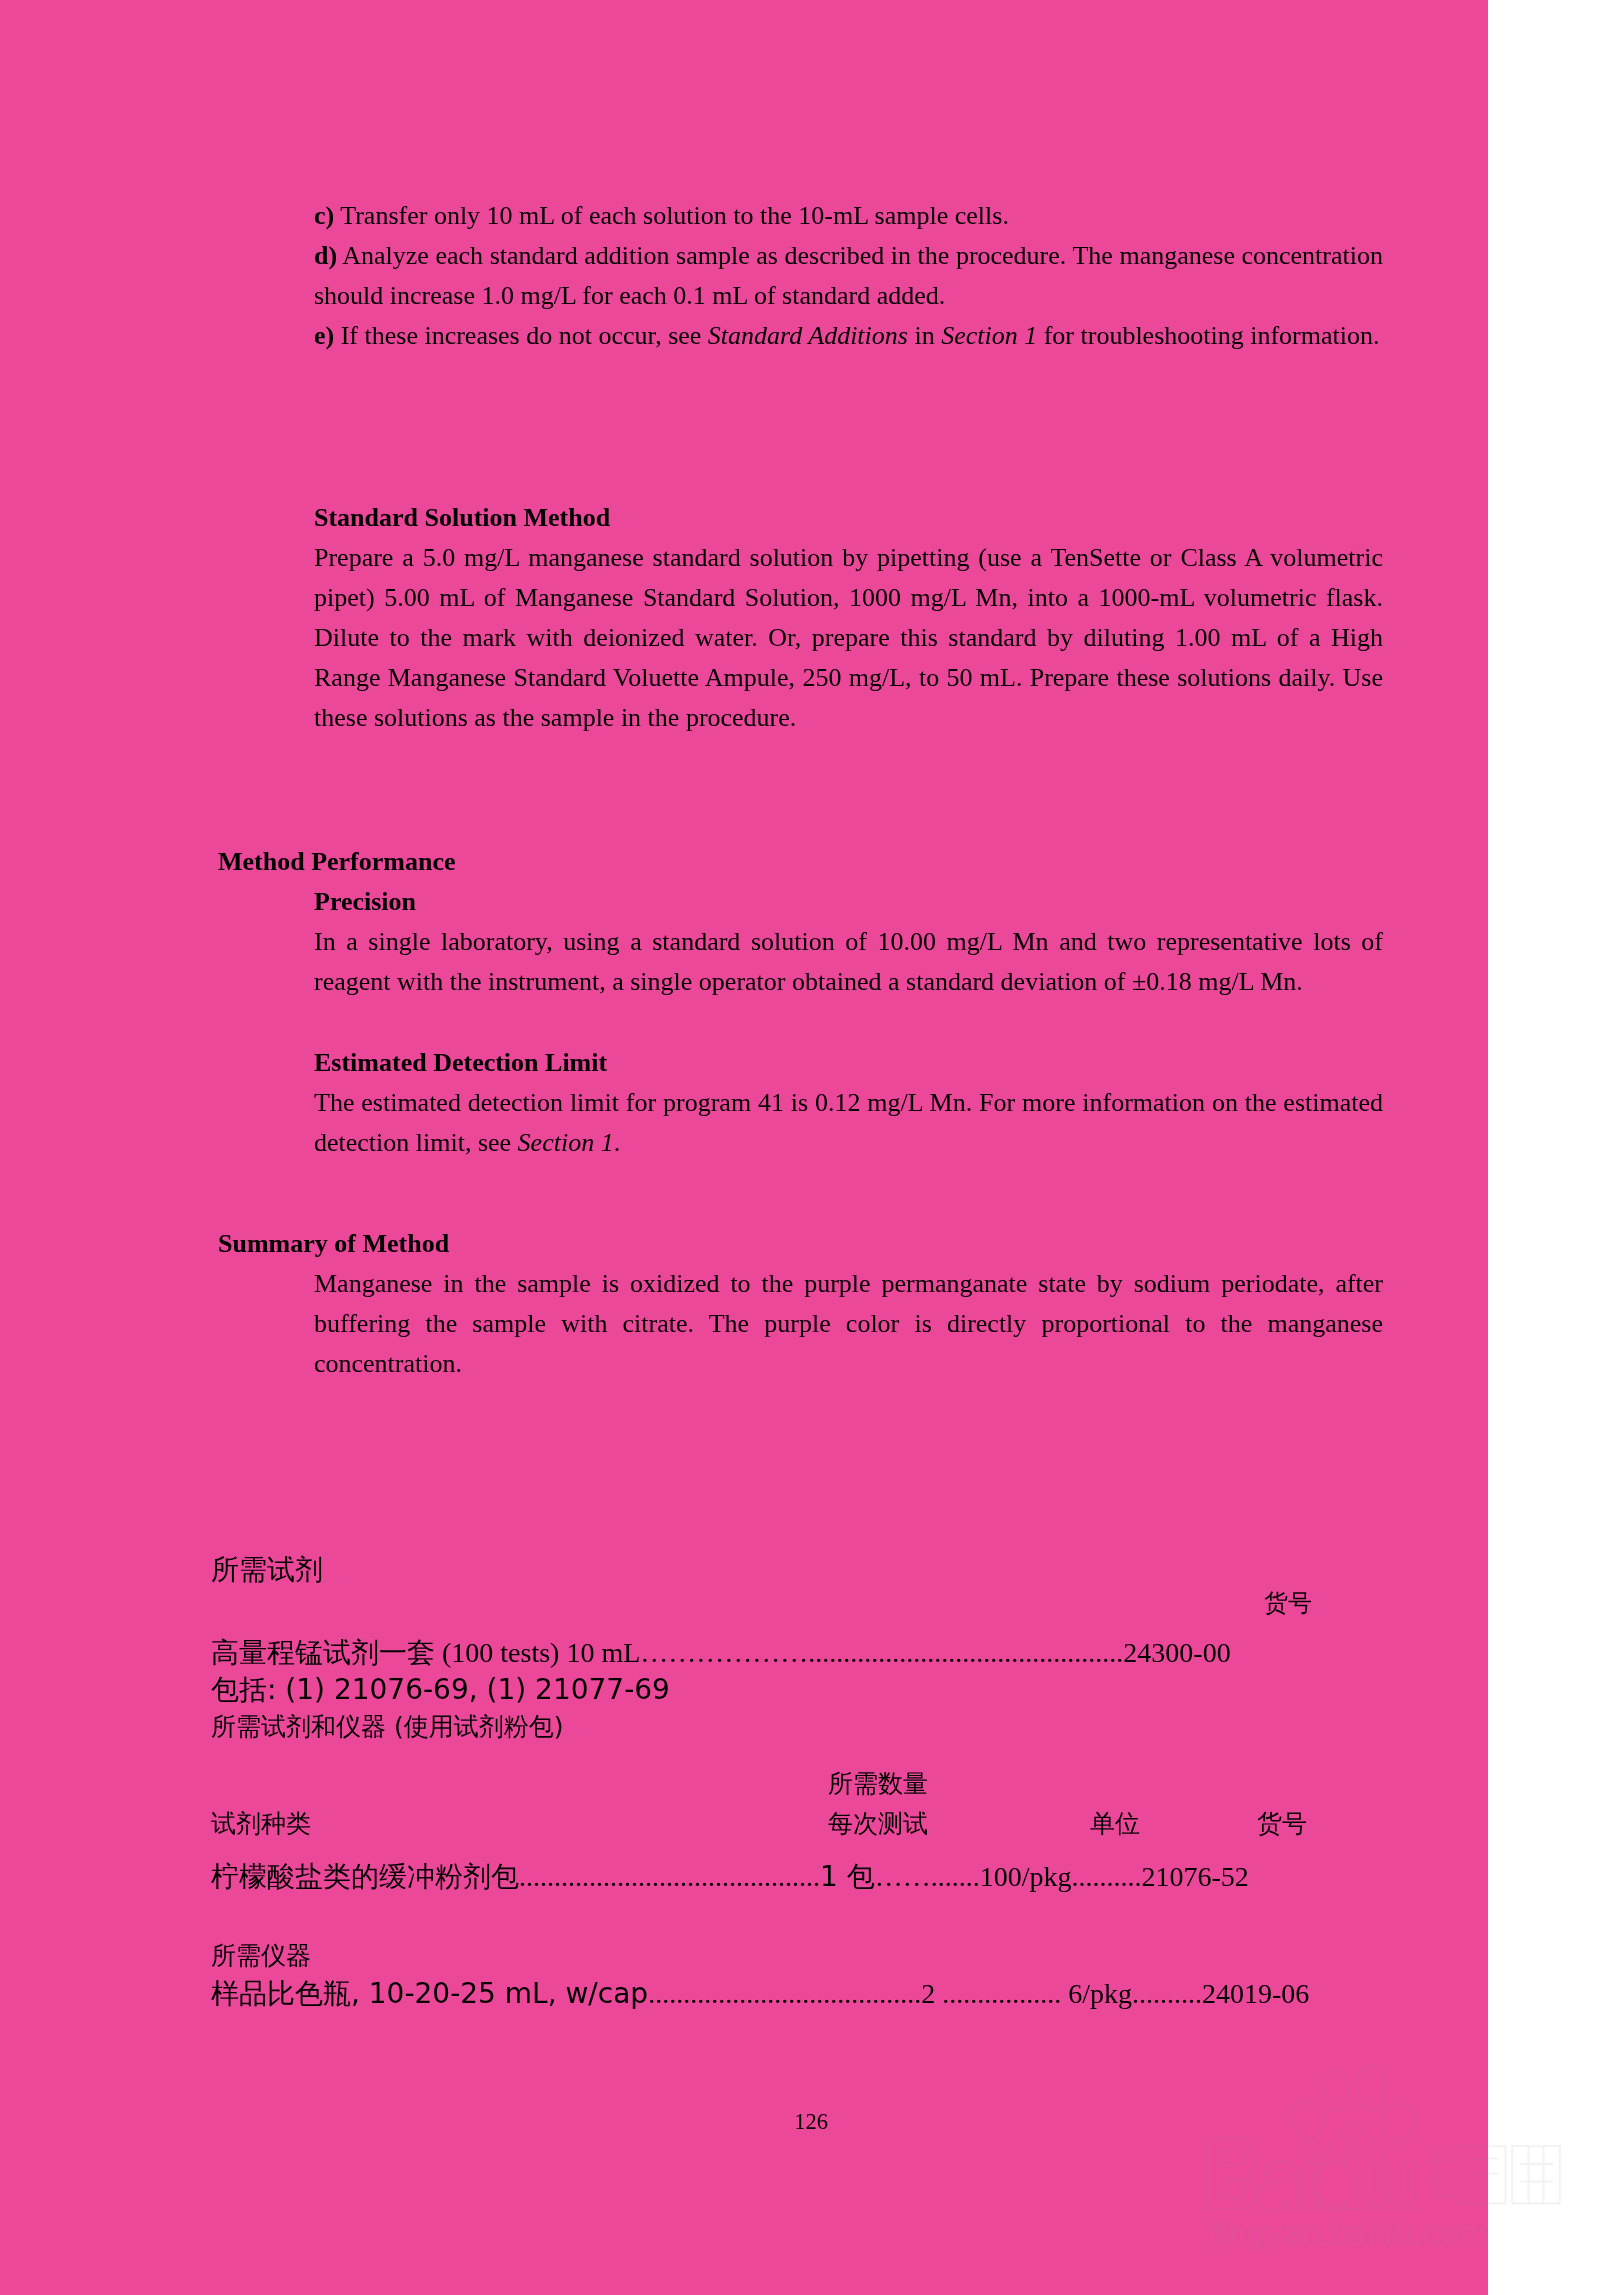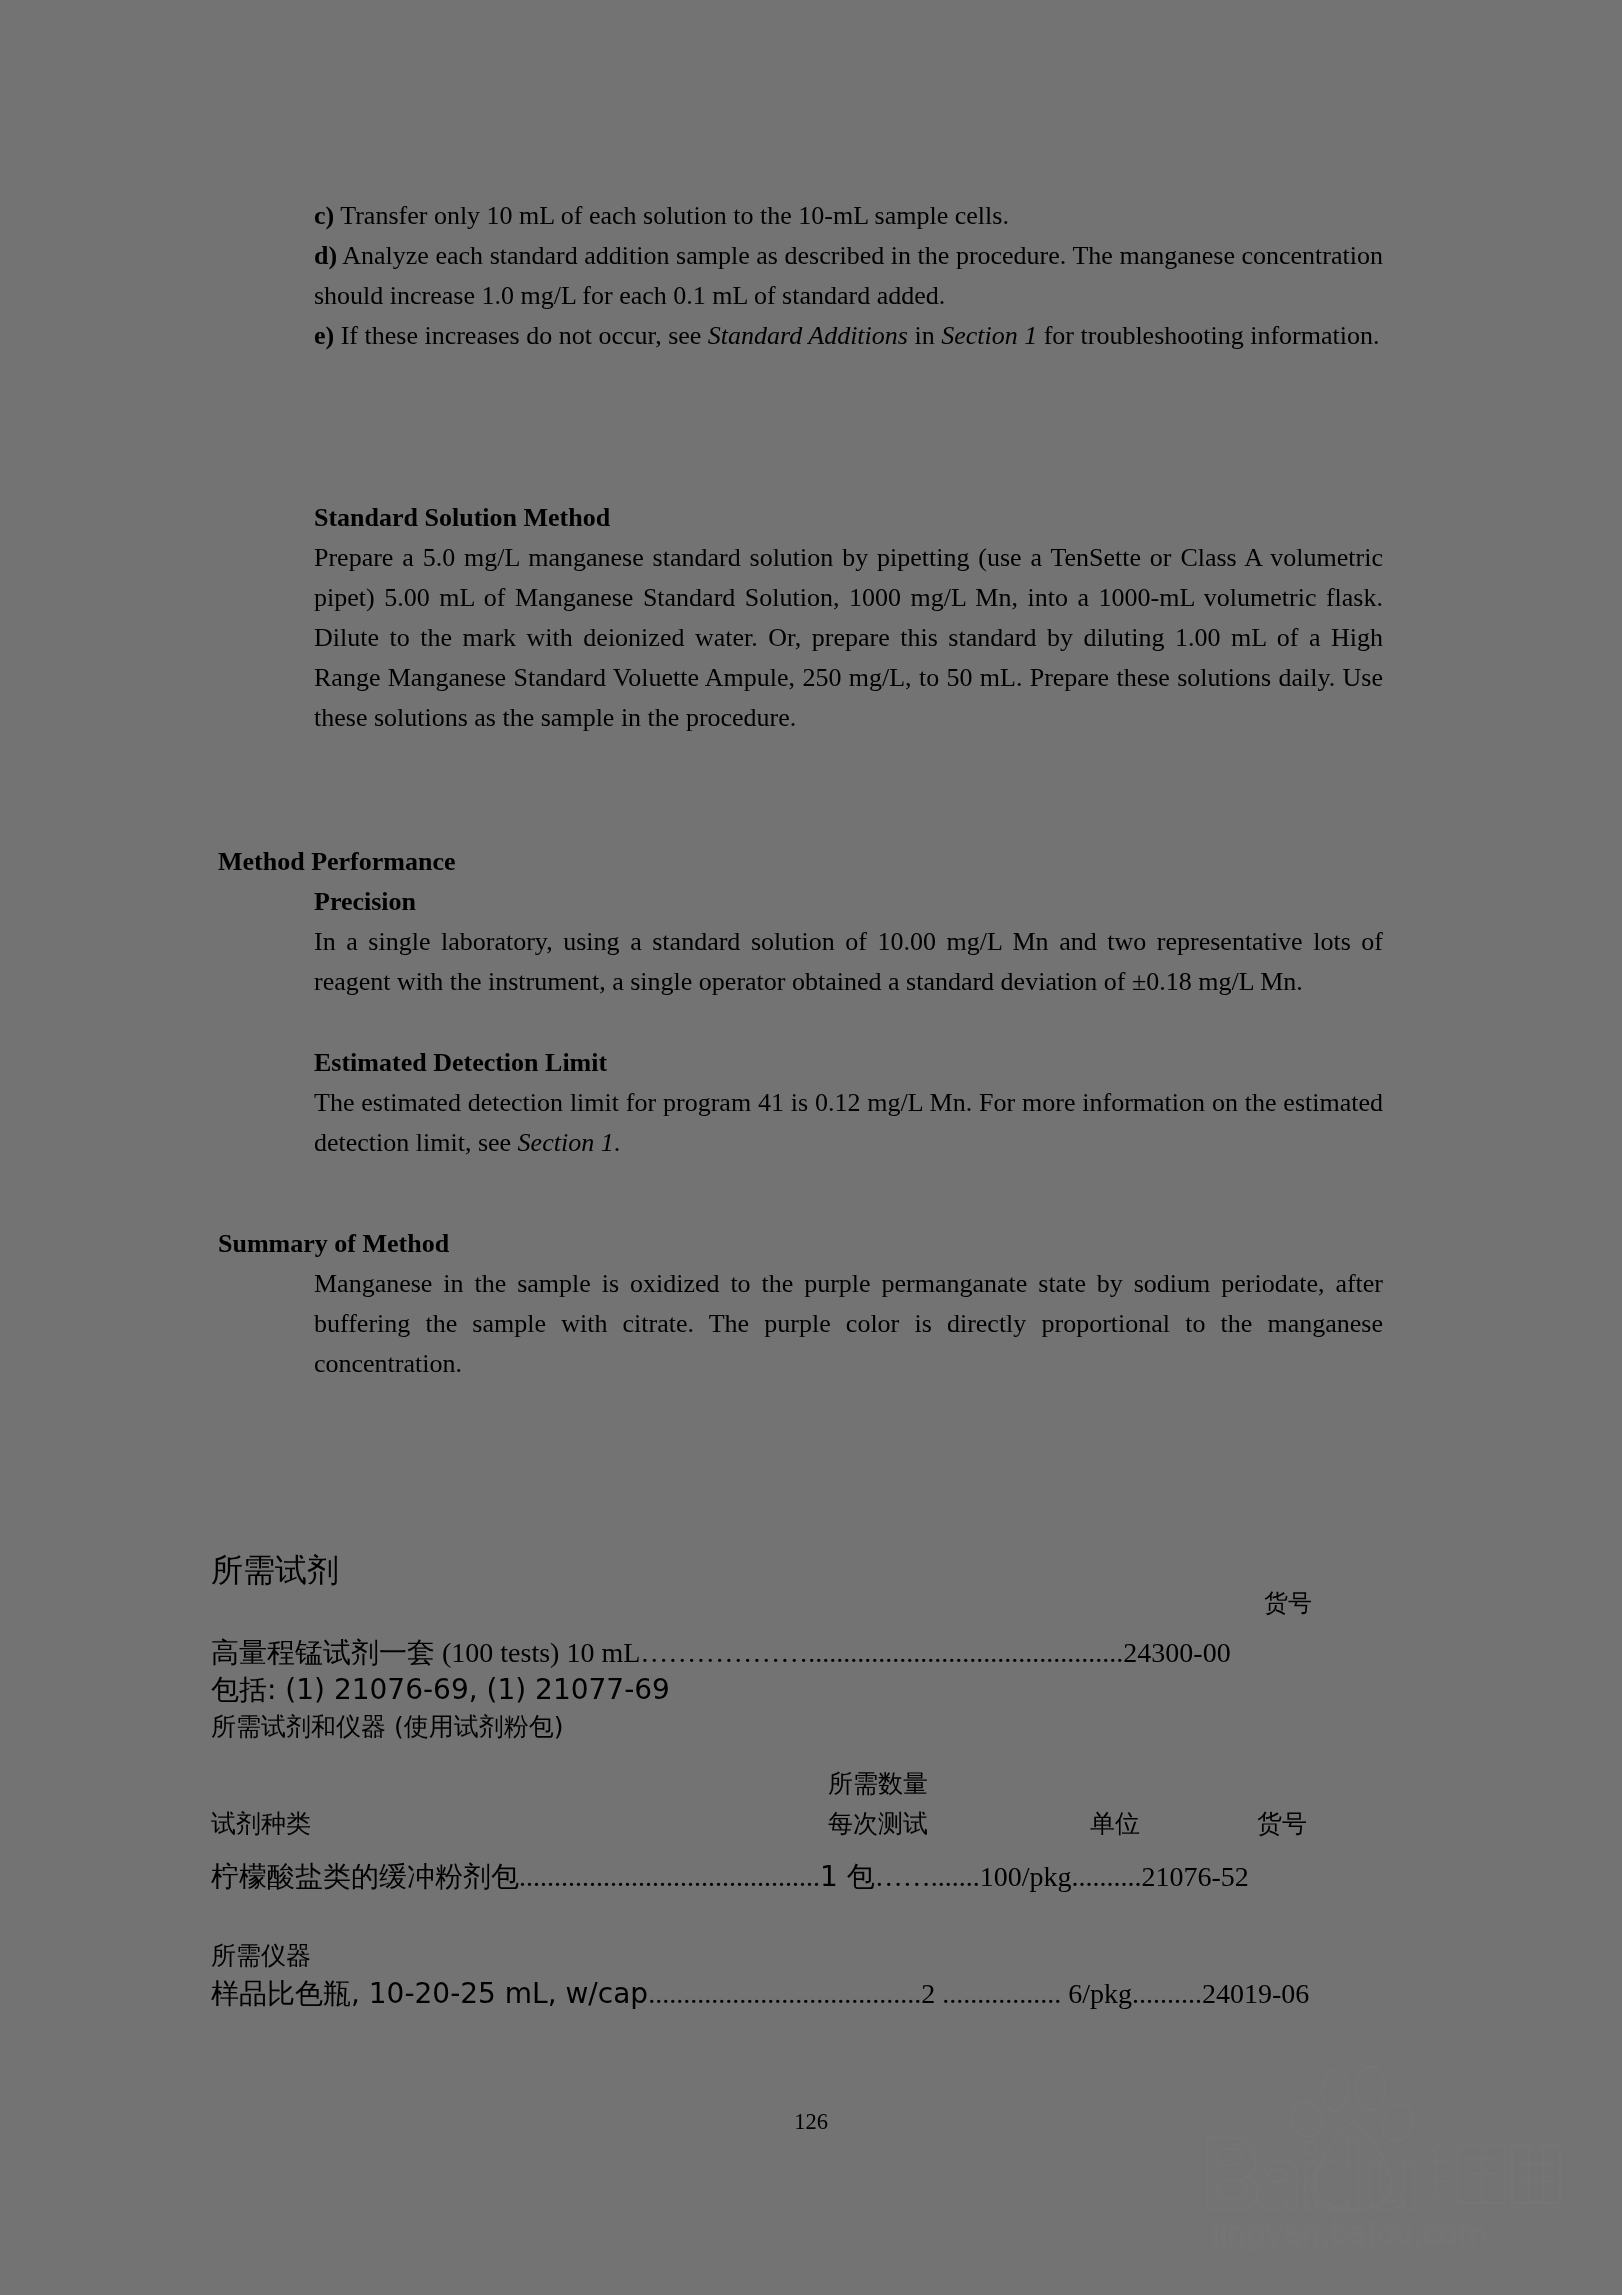--- a/index.html
+++ b/index.html
@@ -12,23 +12,23 @@
     height: 2295px;
     position: relative;
     font-family: "Liberation Serif", "DejaVu Serif", serif;
     color: #000000;
     overflow: hidden;
   }
 
   .page {
     position: absolute;
     top: 0; left: 0;
-    width: 1622px;
+    width: 1488px;
     height: 2295px;
-    background: #737373;
+    background: #ec4899;
   }
 
   
 
   .content {
     position: absolute;
     left: 0;
     top: 0;
     width: 1622px;
   }
@@ -167,21 +167,21 @@
 
     <div class="para" style="top:1083px;">
       <span>The estimated detection limit for program 41 is 0.12 mg/L Mn. For more information on the estimated detection limit, see </span><span class="ital">Section 1</span><span>.</span>
     </div>
 
     <div class="heading-outer" style="top:1224px;">Summary of Method</div>
 
     <div class="para" style="top:1264px;">Manganese in the sample is oxidized to the purple permanganate state by sodium periodate, after buffering the sample with citrate. The purple color is directly proportional to the manganese concentration.</div>
   </div>
 
-  <div class="cn-head" style="top:1551px; font-size:32px;">所需试剂</div>
+  <div class="cn-head" style="top:1551px; font-size:28px;">所需试剂</div>
 
   <div class="cat-head" style="top:1586px; left:1264px;">货号</div>
 
   <div class="cn-line" style="top:1634px;">
     <span>高量程锰试剂一套</span><span class="serif-run">&nbsp;</span><span class="serif-run">(100 tests) 10 mL</span><span class="serif-run dots">……………….............................................</span><span class="serif-run">24300-00</span>
   </div>
 
   <div class="cn-line" style="top:1671px;">包括: (1) 21076-69, (1) 21077-69</div>
 
   <div class="cn-head" style="top:1708px; font-size:25px;">

